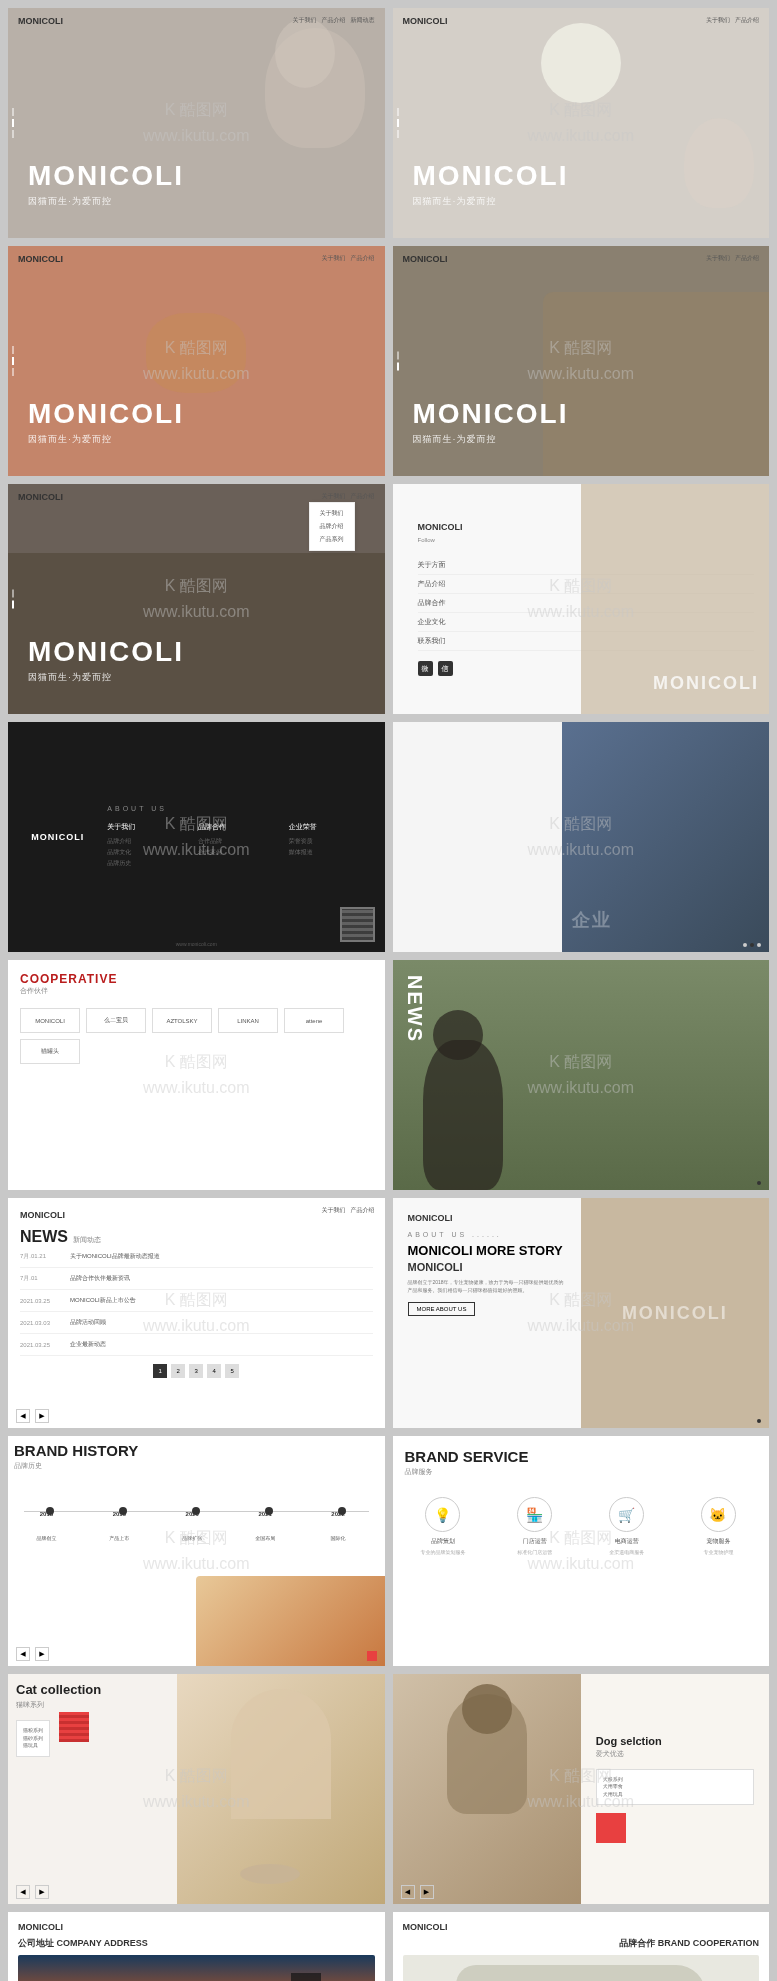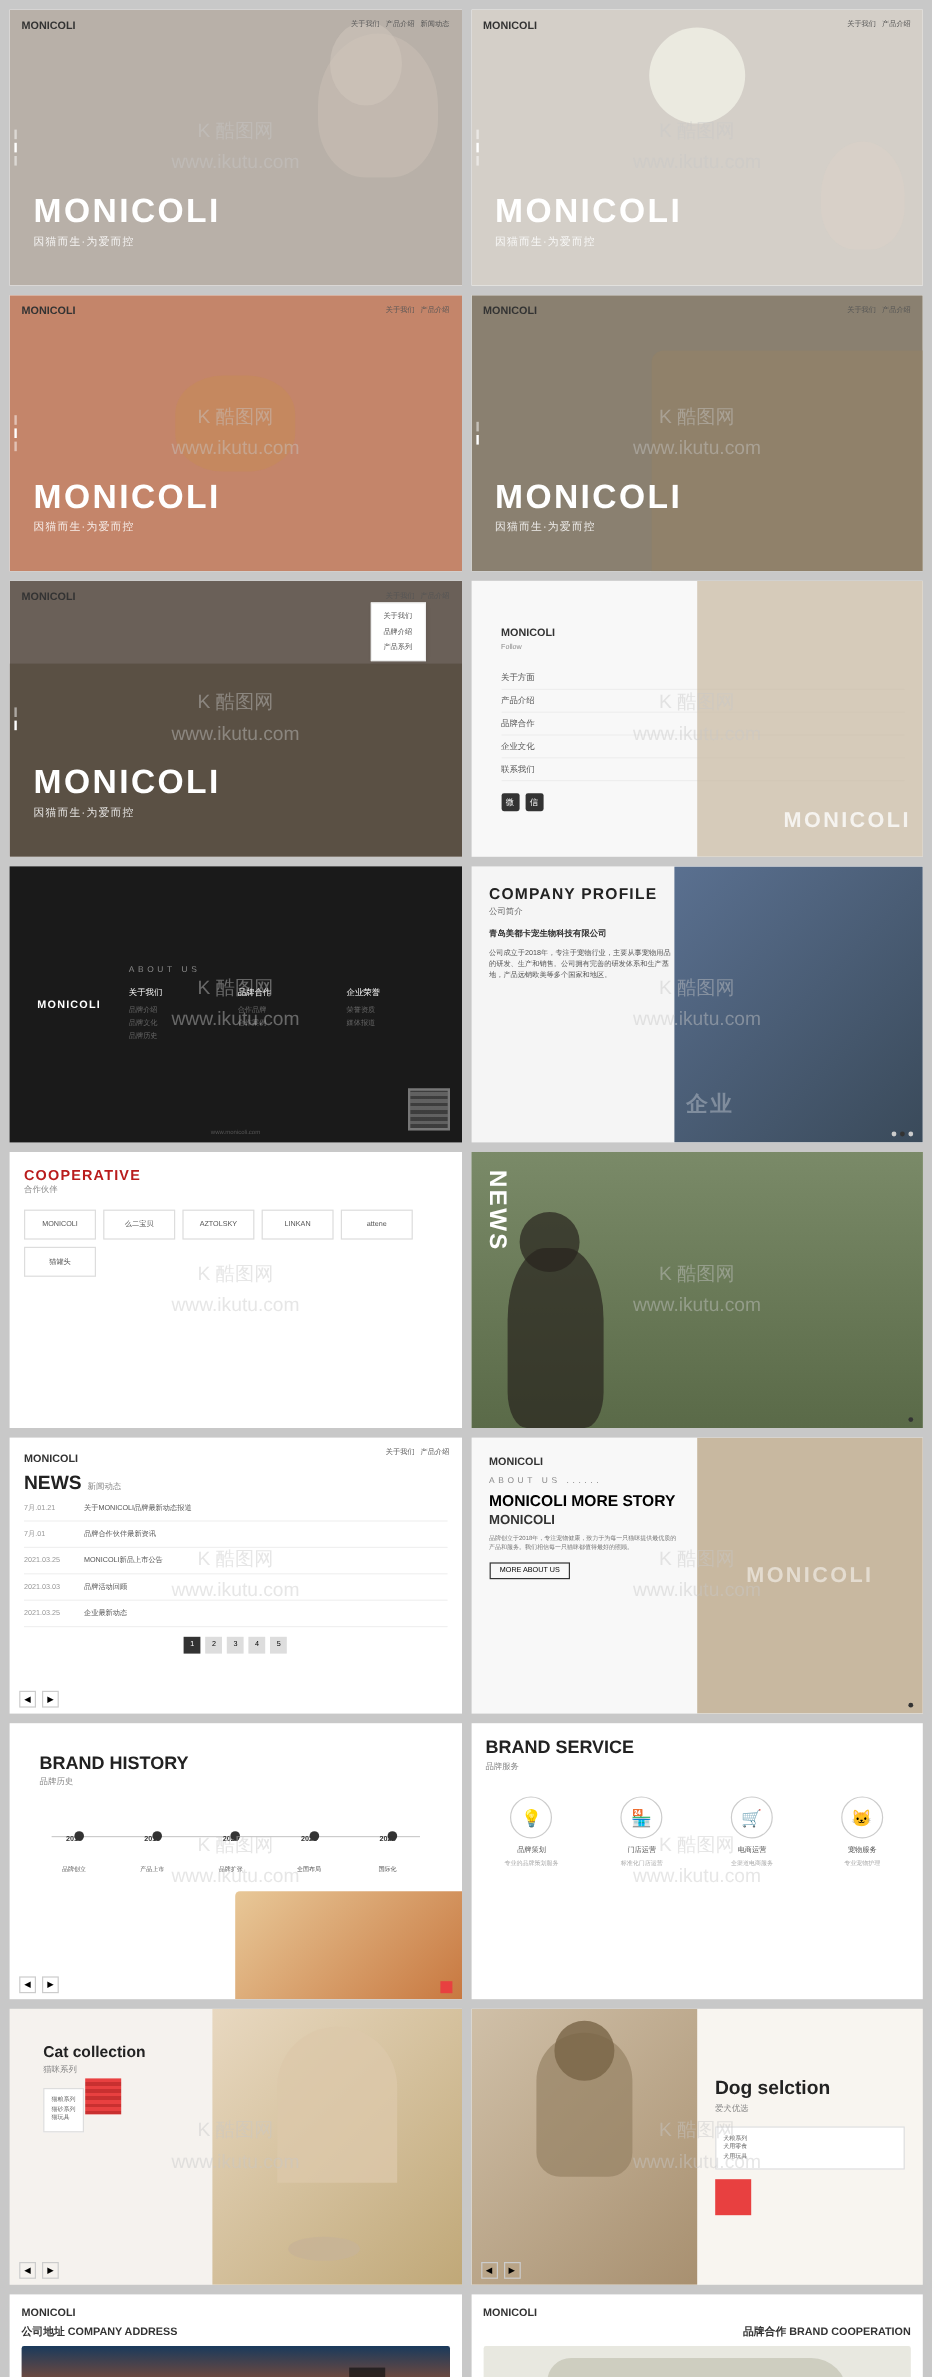--- a/index.html
+++ b/index.html
@@ -326,21 +326,21 @@
       padding: 3px 8px;
       border: 1px solid #333;
       font-size: 6px;
       display: inline-block;
       cursor: pointer;
     }
 
     
     .brand-history-card {
       background: #fff;
-      padding: 25px;
+      padding: 6px;
       position: relative;
     }
     .brand-history-title {
       font-size: 15px;
       font-weight: bold;
       color: #222;
     }
     .brand-history-sub {
       font-size: 7px;
       color: #888;
@@ -427,21 +427,21 @@
     }
     .service-icon-desc {
       font-size: 5px;
       color: #aaa;
       margin-top: 3px;
     }
 
     
     .cat-collection-card {
       background: #f5f2ee;
-      padding: 28px;
+      padding: 8px;
       position: relative;
     }
     .cat-coll-img {
       position: absolute;
       right: 0; top: 0;
       width: 55%;
       height: 100%;
       background: linear-gradient(135deg, #e8d8c0 0%, #c0a878 100%);
     }
     .cat-coll-content {
@@ -488,21 +488,21 @@
       position: absolute;
       right: 0; top: 0;
       width: 50%;
       height: 100%;
       padding: 15px;
       display: flex;
       flex-direction: column;
       justify-content: center;
     }
     .dog-sel-title {
-      font-size: 16px;
+      font-size: 11px;
       font-weight: bold;
       color: #222;
     }
     .dog-sel-sub {
       font-size: 7px;
       color: #888;
       margin-top: 2px;
     }
 
     
@@ -843,26 +843,20 @@
     <div class="watermark">
       <div>K 酷图网</div>
       <div>www.ikutu.com</div>
     </div>
   </div>
 
   <div class="card company-card">
     <div class="company-img-overlay" style="background:linear-gradient(135deg,#5a7090 0%,#3a4a5a 100%);opacity:1;">
       <div style="position:absolute;bottom:20px;left:10px;font-size:18px;font-weight:bold;color:rgba(255,255,255,0.3);letter-spacing:2px;">企业</div>
     </div>
-    <div class="company-text">
-      <div class="company-title">COMPANY PROFILE</div>
-      <div class="company-sub">公司简介</div>
-      <div style="font-size:7px;font-weight:bold;color:#333;margin-top:8px;">青岛美都卡宠生物科技有限公司</div>
-      <div class="company-desc">公司成立于2018年，专注于宠物行业，主要从事宠物用品的研发、生产和销售。公司拥有完善的研发体系和生产基地，产品远销欧美等多个国家和地区。</div>
-    </div>
     <div class="card-dots">
       <div class="card-dot"></div>
       <div class="card-dot card-dot-active"></div>
       <div class="card-dot"></div>
     </div>
     <div class="watermark">
       <div>K 酷图网</div>
       <div>www.ikutu.com</div>
     </div>
   </div>

